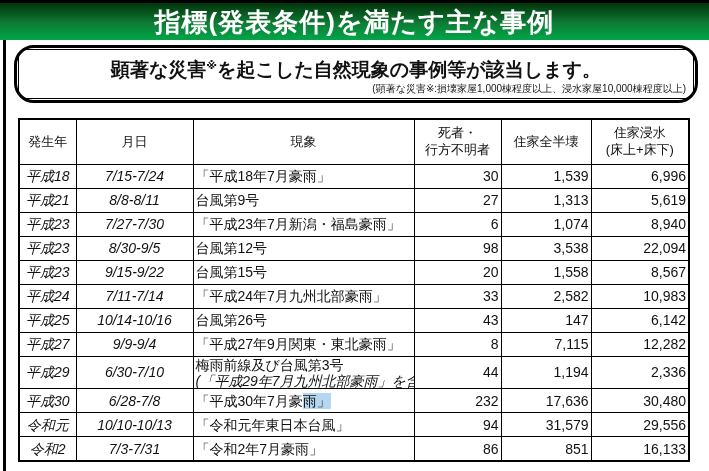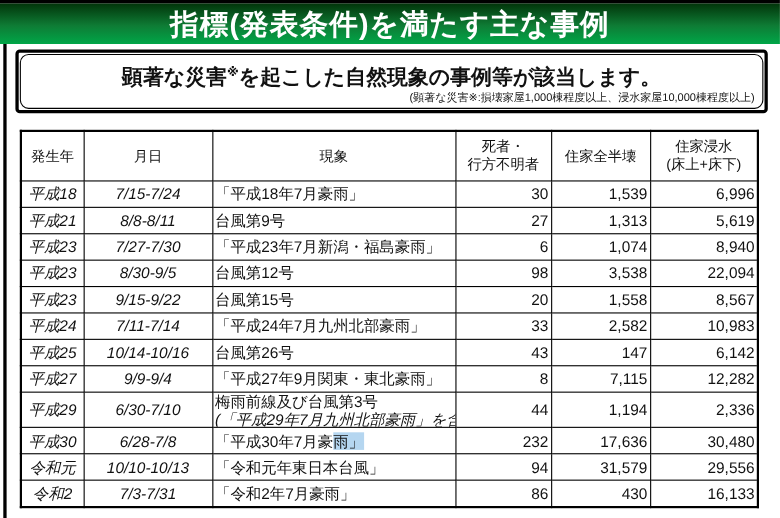--- a/index.html
+++ b/index.html
@@ -13,21 +13,21 @@
     border-top:3px solid #000;
     background:linear-gradient(to bottom,#02340a 0%,#0e7c35 55%,#00a648 100%);
     display:flex;align-items:flex-end;justify-content:center;
   }
   .banner-title{color:#ffffff;font-size:26px;font-weight:bold;letter-spacing:1px;white-space:nowrap;}
   
   .left-edge{position:absolute;left:3px;top:40px;width:3px;height:431px;background:#000;}
   
   .notice-box{
     position:absolute;left:14px;top:45px;width:684px;height:58px;box-sizing:border-box;
-    border:3px solid #000;border-radius:4px;background:#fff;
+    border:3px solid #000;border-radius:20px;background:#fff;
   }
   .notice-inner{position:absolute;top:1px;left:1px;right:1px;bottom:1px;border:1px solid #000;border-radius:8px;}
   .notice-main{text-align:center;font-size:19px;font-weight:bold;margin-top:7px;white-space:nowrap;}
   .notice-main sup{font-size:11px;}
   .notice-note{position:absolute;right:7px;bottom:2px;font-size:10px;white-space:nowrap;}
   
   .data-table{
     position:absolute;left:18px;top:118px;width:670px;
     border-collapse:collapse;table-layout:fixed;border:2px solid #000;background:#fff;padding-left:23px;
   }
@@ -230,19 +230,19 @@
     </tr>
 
     <tr>
       <td class="c-year">令和2</td>
       <td class="c-date">7/3-7/31</td>
       <td class="c-event">
         <span class="ev-main">「令和2年7月豪雨」</span><span class=""></span>
         
       </td>
       <td class="c-num">86</td>
-      <td class="c-num">430</td>
+      <td class="c-num">851</td>
       <td class="c-num">16,133</td>
     </tr>
   </tbody>
   </table>
 
 </div>
 
 </body></html>

